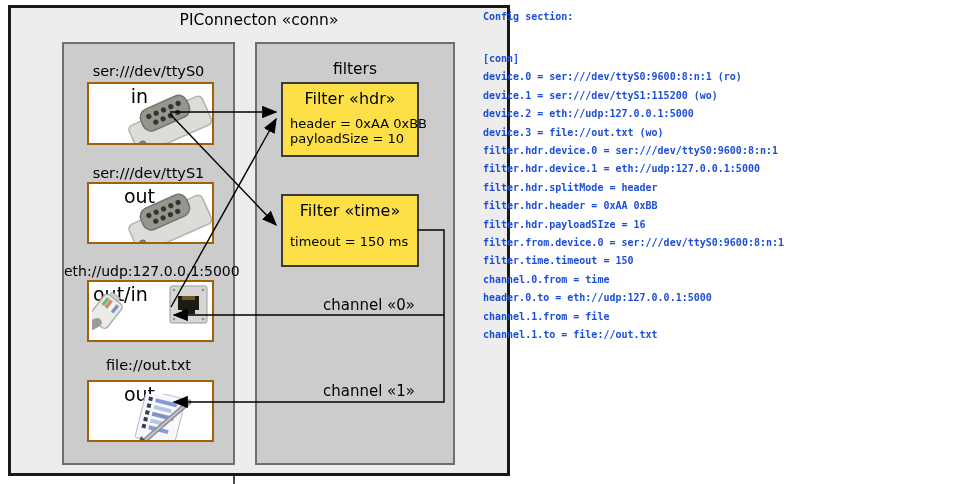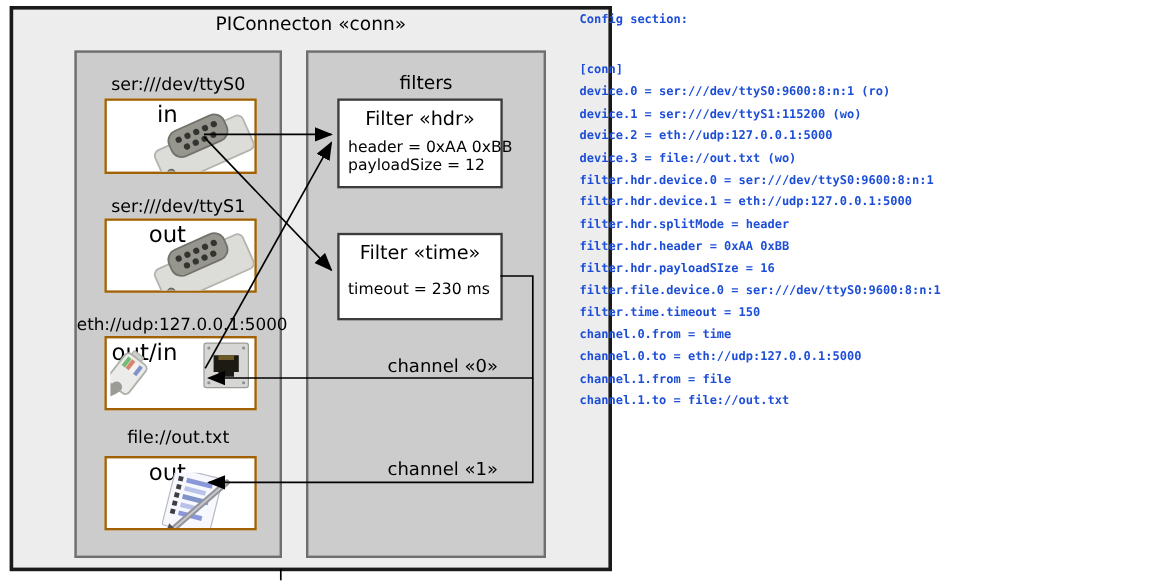--- a/index.html
+++ b/index.html
@@ -22,21 +22,21 @@
   .dev-label.wide { font-size:14px; }
   .dev-box { position:absolute; left:23px; width:127px; height:63px;
              background:#ffffff; border:2px solid #a16207; overflow:hidden; }
   .port { position:absolute; top:1px; left:0; right:22px; text-align:center;
           font-size:19px; }
   .port.left { left:4px; right:auto; text-align:left; }
   .icon { position:absolute; }
 
   .filters-title { position:absolute; top:16px; left:0; width:100%;
                    text-align:center; font-size:15.5px; }
-  .filter-box { position:absolute; left:24px; width:138px; background:#ffffff;
+  .filter-box { position:absolute; left:24px; width:138px; background:#fde047;
                 border:2px solid #3c3c3c; }
   .filter-title { text-align:center; font-size:16px; margin-top:5px; }
   .filter-attr { font-size:13px; line-height:15px; margin-left:7px; white-space:nowrap; }
 
   .channel-label { position:absolute; right:38px; font-size:15px; white-space:nowrap; }
 
   .wires { position:absolute; left:0; top:0; pointer-events:none; }
 
   
   .config { position:absolute; left:483px; top:7px; width:480px;
@@ -150,26 +150,26 @@
         </svg>
       </div>
     </div>
 
     <div class="panel filters-panel">
       <div class="filters-title">filters</div>
 
       <div class="filter-box" style="top:38px;height:75px">
         <div class="filter-title">Filter «hdr»</div>
         <div class="filter-attr" style="margin-top:8px">header = 0xAA 0xBB</div>
-        <div class="filter-attr">payloadSize = 12</div>
+        <div class="filter-attr">payloadSize = 10</div>
       </div>
 
       <div class="filter-box" style="top:150px;height:73px">
         <div class="filter-title">Filter «time»</div>
-        <div class="filter-attr" style="margin-top:14px">timeout = 230 ms</div>
+        <div class="filter-attr" style="margin-top:14px">timeout = 150 ms</div>
       </div>
 
       <div class="channel-label" style="top:252px">channel «0»</div>
       <div class="channel-label" style="top:338px">channel «1»</div>
     </div>
   </div>
 
   <svg class="wires" width="482" height="484" viewBox="0 0 482 484">
     <defs>
       <marker id="arr" viewBox="0 0 10 8" refX="9" refY="4" markerWidth="11" markerHeight="9" orient="auto">
@@ -192,22 +192,22 @@
       <div class="config-line">[conn]</div>
       <div class="config-line">device.0 = ser:///dev/ttyS0:9600:8:n:1 (ro)</div>
       <div class="config-line">device.1 = ser:///dev/ttyS1:115200 (wo)</div>
       <div class="config-line">device.2 = eth://udp:127.0.0.1:5000</div>
       <div class="config-line">device.3 = file://out.txt (wo)</div>
       <div class="config-line">filter.hdr.device.0 = ser:///dev/ttyS0:9600:8:n:1</div>
       <div class="config-line">filter.hdr.device.1 = eth://udp:127.0.0.1:5000</div>
       <div class="config-line">filter.hdr.splitMode = header</div>
       <div class="config-line">filter.hdr.header = 0xAA 0xBB</div>
       <div class="config-line">filter.hdr.payloadSIze = 16</div>
-      <div class="config-line">filter.file.device.0 = ser:///dev/ttyS0:9600:8:n:1</div>
+      <div class="config-line">filter.from.device.0 = ser:///dev/ttyS0:9600:8:n:1</div>
       <div class="config-line">filter.time.timeout = 150</div>
       <div class="config-line">channel.0.from = time</div>
-      <div class="config-line">channel.0.to = eth://udp:127.0.0.1:5000</div>
+      <div class="config-line">header.0.to = eth://udp:127.0.0.1:5000</div>
       <div class="config-line">channel.1.from = file</div>
       <div class="config-line">channel.1.to = file://out.txt</div>
     </div>
   </div>
 
 </div>
 
 </body></html>

